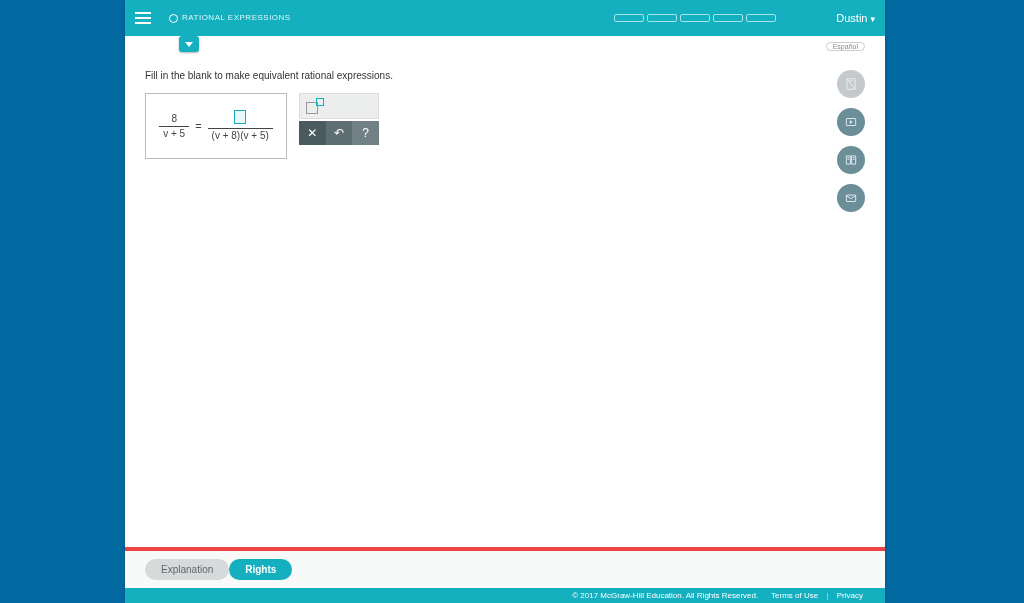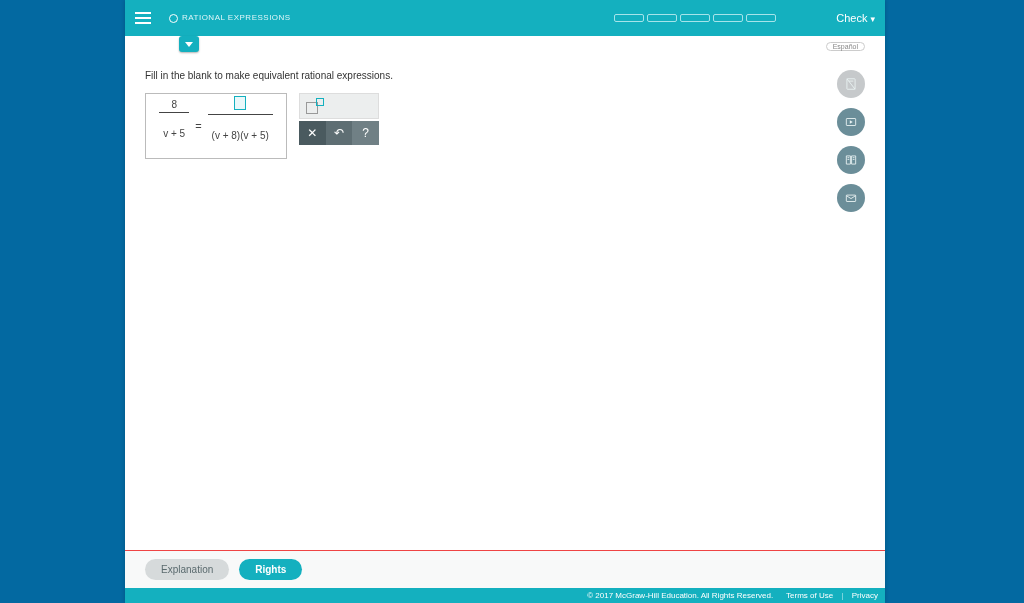--- a/index.html
+++ b/index.html
@@ -21,45 +21,45 @@
   .toprow{position:relative;padding:20px 20px 4px 20px;}
   .arrowtab{position:absolute;left:54px;top:0;width:20px;height:16px;background:#14b0bf;border-radius:3px;display:flex;align-items:center;justify-content:center;box-shadow:0 1px 2px rgba(0,0,0,.3);}
   .arrowtab::after{content:"";border-left:4px solid transparent;border-right:4px solid transparent;border-top:5px solid #fff;}
   .espanol{position:absolute;right:20px;top:6px;font-size:7px;color:#888;border:1px solid #ccc;border-radius:8px;padding:0 6px;cursor:pointer;}
   .instr{font-size:10px;color:#333;margin-top:14px;}
   
   .workspace{display:flex;gap:12px;padding:8px 20px;align-items:flex-start;}
   .exprbox{border:1px solid #bbb;width:140px;height:64px;display:flex;align-items:center;justify-content:center;}
   .frac{display:inline-block;text-align:center;font-size:10px;color:#444;vertical-align:middle;}
   .frac .num{border-bottom:1px solid #444;padding:0 4px;min-width:12px;line-height:14px;}
-  .frac .den{padding:14px 4px;line-height:14px;}
+  .frac .den{padding:0 4px;line-height:14px;}
   .eqsign{display:inline-block;margin:0 6px;font-size:11px;color:#444;vertical-align:middle;}
   .blankbox{display:inline-block;width:10px;height:12px;border:1px solid #14b0bf;background:#eaf8fa;}
   .toolcol{width:80px;}
   .keypad{height:24px;background:#eceeee;border:1px solid #ddd;display:flex;align-items:center;padding-left:6px;}
   .keypad .superbox{position:relative;width:16px;height:16px;}
   .keypad .superbox .b1{position:absolute;left:0;top:4px;width:10px;height:10px;border:1px solid #999;}
   .keypad .superbox .b2{position:absolute;left:10px;top:0;width:6px;height:6px;border:1px solid #14b0bf;}
   .actbar{display:flex;margin-top:2px;}
   .actbar button{width:27px;height:24px;border:none;color:#fff;font-size:12px;cursor:pointer;display:flex;align-items:center;justify-content:center;}
   .actbar .clear{background:#4a5a5f;}
   .actbar .undo{background:#5e6e73;}
   .actbar .help{background:#708085;}
   
   .sidetools{position:absolute;right:20px;top:70px;display:flex;flex-direction:column;gap:10px;}
   .circle{width:28px;height:28px;border-radius:50%;background:#6b8e99;display:flex;align-items:center;justify-content:center;cursor:pointer;color:#dfeef0;}
   .circle.disabled{background:#c6c9cb;color:#eef0f0;}
   .circle svg{width:14px;height:14px;stroke:#eaf3f4;fill:none;stroke-width:1.5;}
   
   .footer{position:absolute;left:0;right:0;bottom:0;}
-  .btnrow{border-top:1px solid #ef4444;background:#f8f9f9;padding:8px 20px;display:flex;gap:10px;}
+  .btnrow{border-top:4px solid #ef4444;background:#f8f9f9;padding:8px 20px;display:flex;}
   .pill{border:none;border-radius:12px;font-size:10px;padding:5px 16px;cursor:pointer;}
   .pill.expl{background:#d6dadb;color:#5a6a6e;}
   .pill.check{background:#14b0bf;color:#fff;font-weight:bold;}
-  .copyright{background:#14b0bf;color:#fff;font-size:8px;text-align:right;padding:3px 3px;}
+  .copyright{background:#14b0bf;color:#fff;font-size:8px;text-align:right;padding:3px 18px;}
   .copyright a{color:#fff;text-decoration:none;margin:0 4px;cursor:pointer;}
   .sep{color:#a6e4ea;margin:0 2px;}
 </style>
 </head>
 <body>
 <div class="stage">
 <div class="app">
 
   <div class="header">
     <div class="hamburger">
@@ -70,21 +70,21 @@
     <div class="titleblock">
       <div class="cat">RATIONAL EXPRESSIONS</div>
     </div>
     <div class="progress">
       <div></div>
           <div></div>
           <div></div>
           <div></div>
           <div></div>
     </div>
-    <div class="user">Check</div>
+    <div class="user">Dustin</div>
   </div>
 
   <div class="toprow">
     <div class="arrowtab"></div>
     <div class="espanol">Español</div>
     <div class="instr">Fill in the blank to make equivalent rational expressions.</div>
   </div>
 
   <div class="workspace">
     <div class="exprbox">

